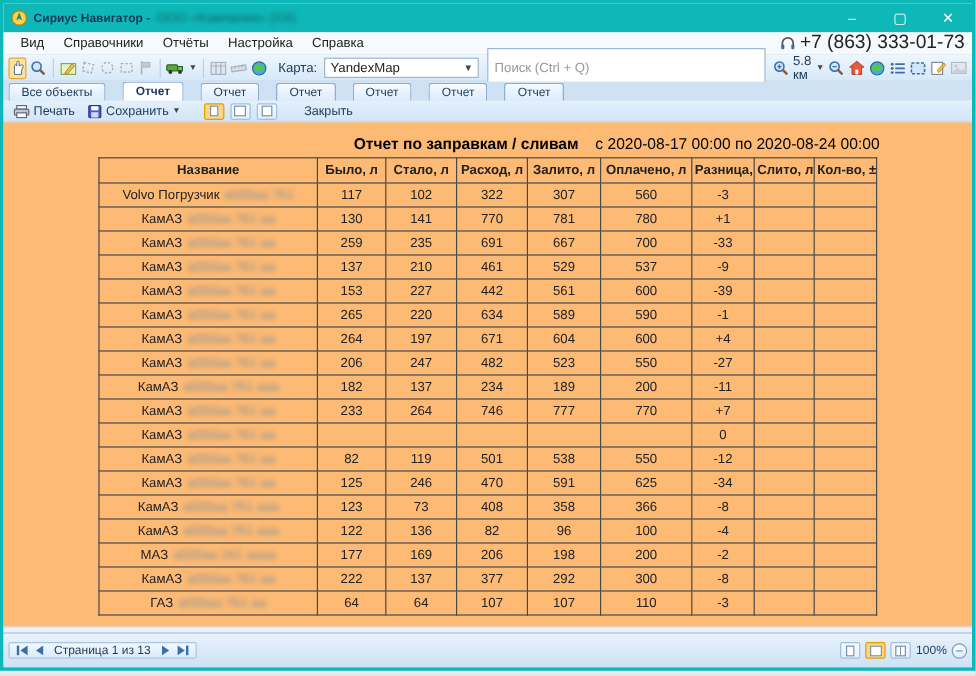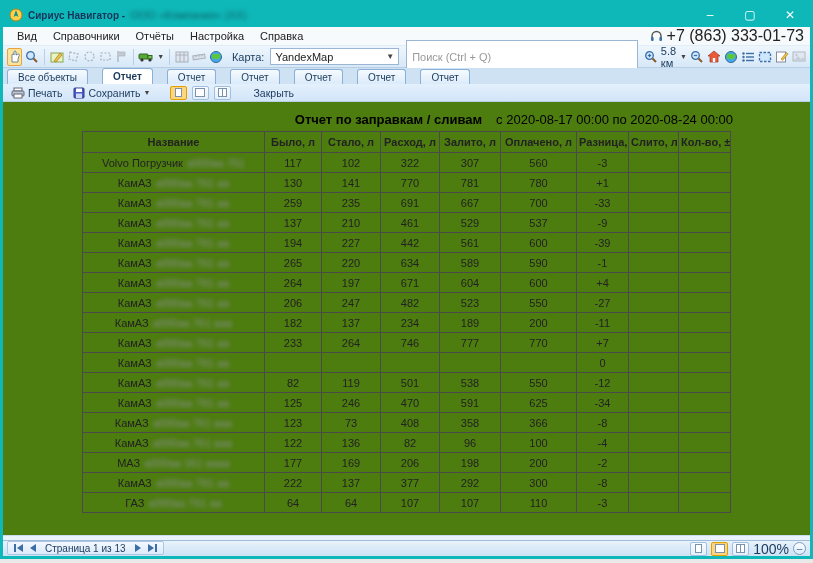--- a/index.html
+++ b/index.html
@@ -39,40 +39,40 @@
 
   
   .reportbar { height:18px; background:linear-gradient(#e4f0fc,#d2e5f8); border-bottom:1px solid #b9cfe6; display:flex; align-items:center; padding:0 5px; gap:5px; font-size:10.5px; color:#1a3a5c; flex:0 0 auto; }
   .rb-btn { display:flex; align-items:center; gap:3px; padding:1px 3px; border-radius:2px; }
   .mini-btn { width:17px; height:14px; border:1px solid #9fc0e0; background:linear-gradient(#f8fbff,#e4eefb); border-radius:2px; display:flex; align-items:center; justify-content:center; }
   .mini-btn.sel { border-color:#e0a000; background:#ffd67e; }
   .pg { width:7px; height:9px; background:#fff; border:1px solid #7a93ad; }
   .pg2 { width:9px; height:9px; border:1px solid #7a93ad; background:linear-gradient(90deg,#fff 45%,#7a93ad 45%,#7a93ad 55%,#fff 55%); }
 
   
-  .content { flex:1 1 auto; background:#4d7c0f; position:relative; overflow:hidden; }
+  .content { flex:1 1 auto; background:#fdba74; position:relative; overflow:hidden; }
   .report-title-line { width:651px; margin:10px 0 4px 79px; text-align:right; font-size:13px; color:#000; white-space:nowrap; }
   .report-title-line b { margin-right:14px; }
   table.report { border-collapse:collapse; table-layout:fixed; width:648px; margin-left:79px; }
   table.report th, table.report td { border:1px solid #4a4a4a; font-size:11px; color:#222; text-align:center; height:20px; padding:0 2px; overflow:hidden; white-space:nowrap; }
   table.report th { font-weight:bold; height:21px; }
   .vplate { filter:blur(2px); color:#8a8f96; margin-left:4px; }
 
   
   .statusfill { height:5px; background:#eaf3fc; border-top:1px solid #c9dcef; flex:0 0 auto; }
-  .statusbar { height:16px; background:linear-gradient(#e8f2fb,#cde2f5); border-top:1px solid #9fbcd8; display:flex; padding:0 4px; flex:0 0 auto; }
+  .statusbar { height:29px; background:linear-gradient(#e8f2fb,#cde2f5); border-top:1px solid #9fbcd8; display:flex; align-items:center; padding:0 4px; flex:0 0 auto; }
   .pager { display:flex; align-items:center; gap:3px; background:linear-gradient(#f2f8fe,#ddeafa); border:1px solid #aac6e2; border-radius:2px; padding:0 4px; height:14px; }
   .pager-text { font-size:10px; color:#1a3a5c; padding:0 4px; }
   .arr { width:0; height:0; border-style:solid; display:inline-block; }
   .arr.left  { border-width:4px 6px 4px 0; border-color:transparent #3a6ea5 transparent transparent; }
   .arr.right { border-width:4px 0 4px 6px; border-color:transparent transparent transparent #3a6ea5; }
   .arr-bar { width:2px; height:8px; background:#3a6ea5; display:inline-block; }
   .arrgrp { display:flex; align-items:center; gap:1px; padding:0 2px; }
   .status-right { margin-left:auto; display:flex; align-items:center; gap:4px; }
-  .zoom-pct { font-size:14px; color:#1a3a5c; }
+  .zoom-pct { font-size:10px; color:#1a3a5c; }
   .zoom-minus { width:13px; height:13px; border:1px solid #7a9cc0; border-radius:50%; background:linear-gradient(#fdfeff,#dcebfa); color:#3a6ea5; font-size:10px; line-height:11px; text-align:center; }
 </style>
 </head>
 <body>
 
 <div class="window">
 
   <div class="titlebar">
     <svg class="app-icon" viewBox="0 0 14 14">
       <circle cx="7" cy="7" r="6" fill="#ffd04a" stroke="#b8860b" stroke-width="1"></circle>
@@ -361,21 +361,21 @@
             <td>210</td>
             <td>461</td>
             <td>529</td>
             <td>537</td>
             <td>-9</td>
             <td></td>
             <td></td>
           </tr>
           <tr>
             <td class="name-cell"><span class="vname">КамАЗ</span><span class="vplate">а000аа 761 аа</span></td>
-            <td>194</td>
+            <td>153</td>
             <td>227</td>
             <td>442</td>
             <td>561</td>
             <td>600</td>
             <td>-39</td>
             <td></td>
             <td></td>
           </tr>
           <tr>
             <td class="name-cell"><span class="vname">КамАЗ</span><span class="vplate">а000аа 761 аа</span></td>

